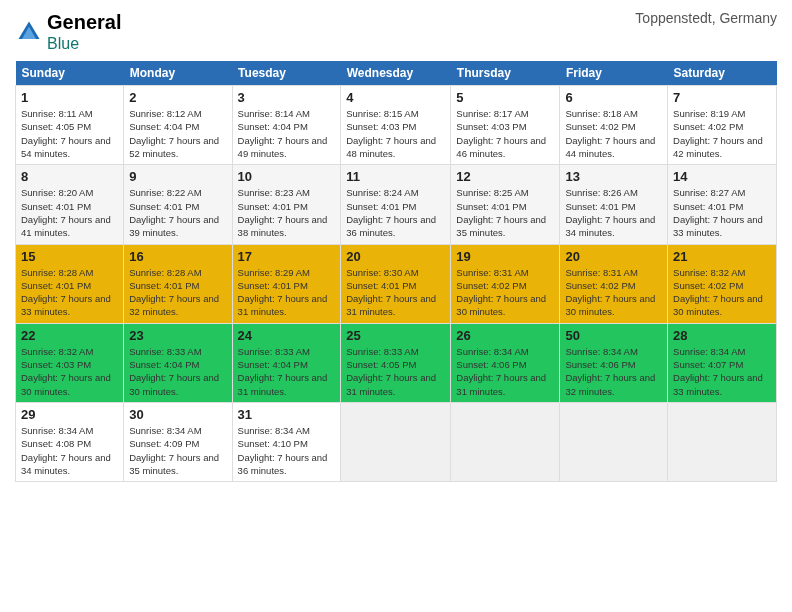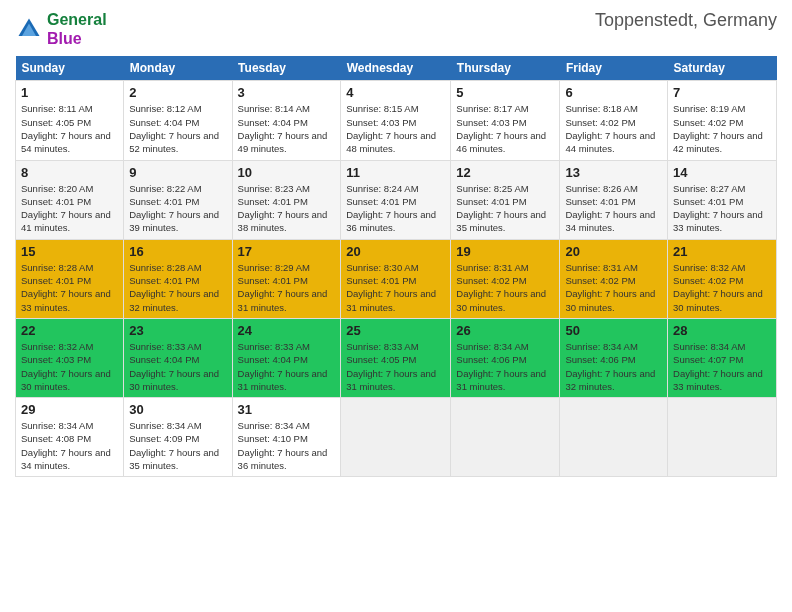--- a/index.html
+++ b/index.html
@@ -32,21 +32,21 @@
     .title-area {
       text-align: right;
     }
     .main-title {
       font-size: 32px;
       font-weight: bold;
       color: #333;
       line-height: 1.1;
     }
     .subtitle {
-      font-size: 18px;
+      font-size: 14px;
       color: #555;
     }
     .calendar {
       width: 100%;
       border-collapse: collapse;
       font-size: 10.5px;
       padding-left: 48px;
     }
     .calendar th {
       background-color: #2a6db5;
@@ -95,22 +95,22 @@
 <body>
 
 <div class="container">
   <div class="header-area">
     <div class="logo">
       <svg class="logo-icon" viewBox="0 0 40 40">
         <polygon points="20,5 35,30 5,30" fill="#1a6ab5"></polygon>
         <polygon points="20,12 30,30 10,30" fill="#5ba3e0"></polygon>
       </svg>
       <div>
-        <div style="font-size:16px;font-weight:bold;color:#15803d;line-height:1.2;">General</div>
-        <div style="font-size:16px;font-weight:bold;color:#a21caf;line-height:1.2;">Blue</div>
+        <div style="font-size:20px;font-weight:bold;color:#000000;line-height:1.2;">General</div>
+        <div style="font-size:16px;font-weight:normal;color:#0f766e;line-height:1.2;">Blue</div>
       </div>
     </div>
     <div class="title-area">
       <div class="subtitle">Toppenstedt, Germany</div>
     </div>
   </div>
 
   <table class="calendar">
     <thead>
       <tr>

